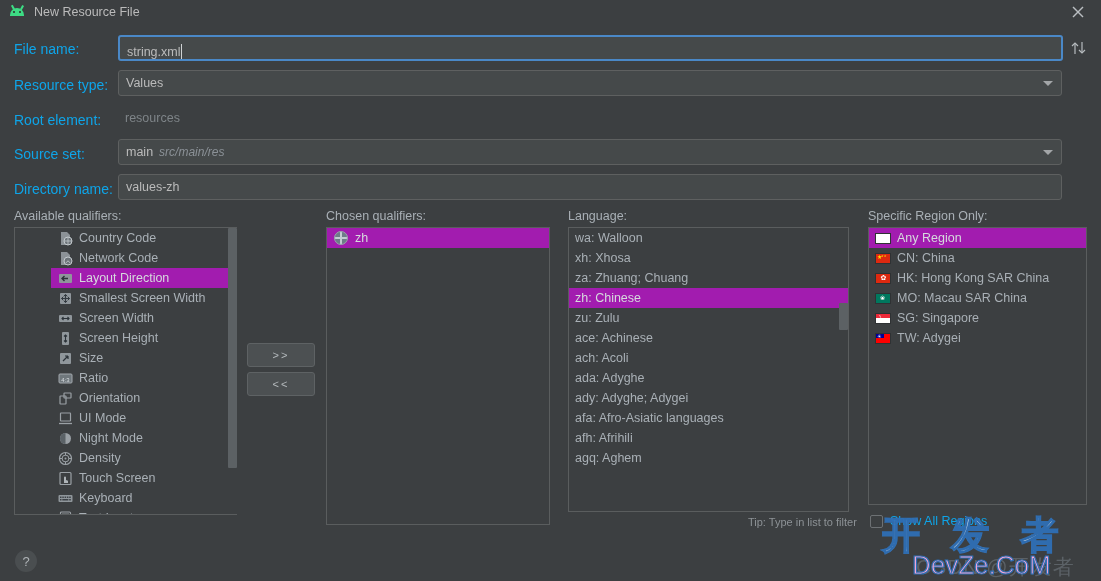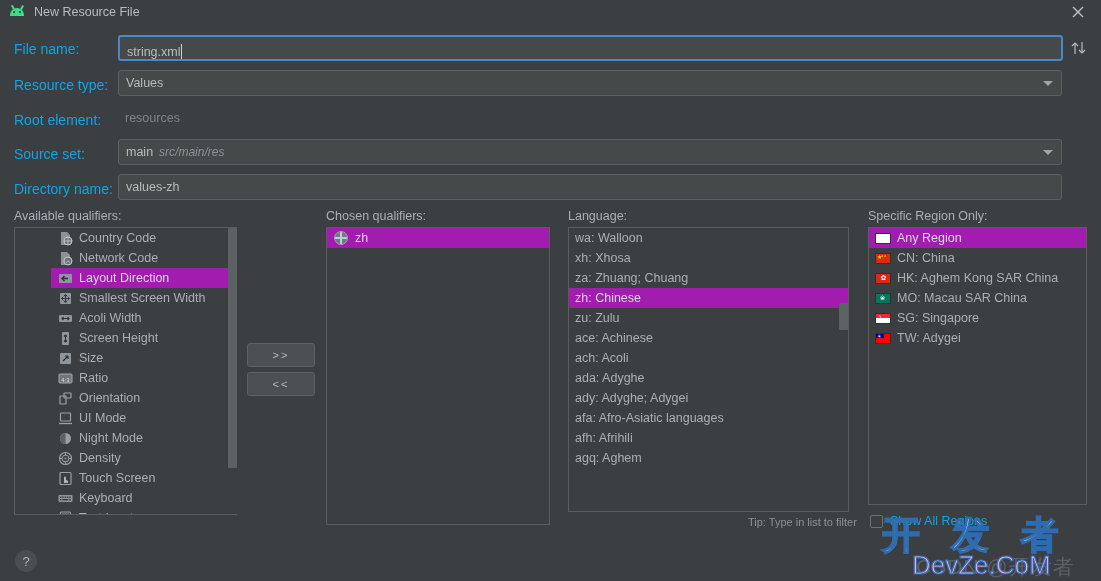--- a/index.html
+++ b/index.html
@@ -410,21 +410,21 @@
         </span>
         <span>Smallest Screen Width</span>
       </div>
       <div class="li">
         <span class="ico">
           <svg width="15" height="15" viewBox="0 0 15 15">
             <rect x="1" y="4" width="13" height="7" rx="1" fill="#8f969b"></rect>
             <path d="M4 7.5h7M5.5 6L4 7.5 5.5 9M9.5 6L11 7.5 9.5 9" stroke="#2b3238" stroke-width="1.1" fill="none"></path>
           </svg>
         </span>
-        <span>Acoli Width</span>
+        <span>Screen Width</span>
       </div>
       <div class="li">
         <span class="ico">
           <svg width="15" height="15" viewBox="0 0 15 15">
             <rect x="4" y="1" width="7" height="13" rx="1" fill="#8f969b"></rect>
             <path d="M7.5 4v7M6 5.5L7.5 4 9 5.5M6 9.5L7.5 11 9 9.5" stroke="#2b3238" stroke-width="1.1" fill="none"></path>
           </svg>
         </span>
         <span>Screen Height</span>
       </div>
@@ -606,21 +606,21 @@
           </span>
         </span>
         <span>CN: China</span>
       </div>
       <div class="li">
         <span class="ico">
           <span class="flag" style="background:#de2910;position:relative;">
             <span style="position:absolute;left:4.5px;top:0.5px;color:#ffffff;font-size:7px;line-height:8px;">✿</span>
           </span>
         </span>
-        <span>HK: Aghem Kong SAR China</span>
+        <span>HK: Hong Kong SAR China</span>
       </div>
       <div class="li">
         <span class="ico">
           <span class="flag" style="background:#00785e;position:relative;">
             <span style="position:absolute;left:4px;top:1px;color:#ffffff;font-size:6px;line-height:6px;">❀</span>
           </span>
         </span>
         <span>MO: Macau SAR China</span>
       </div>
       <div class="li">

